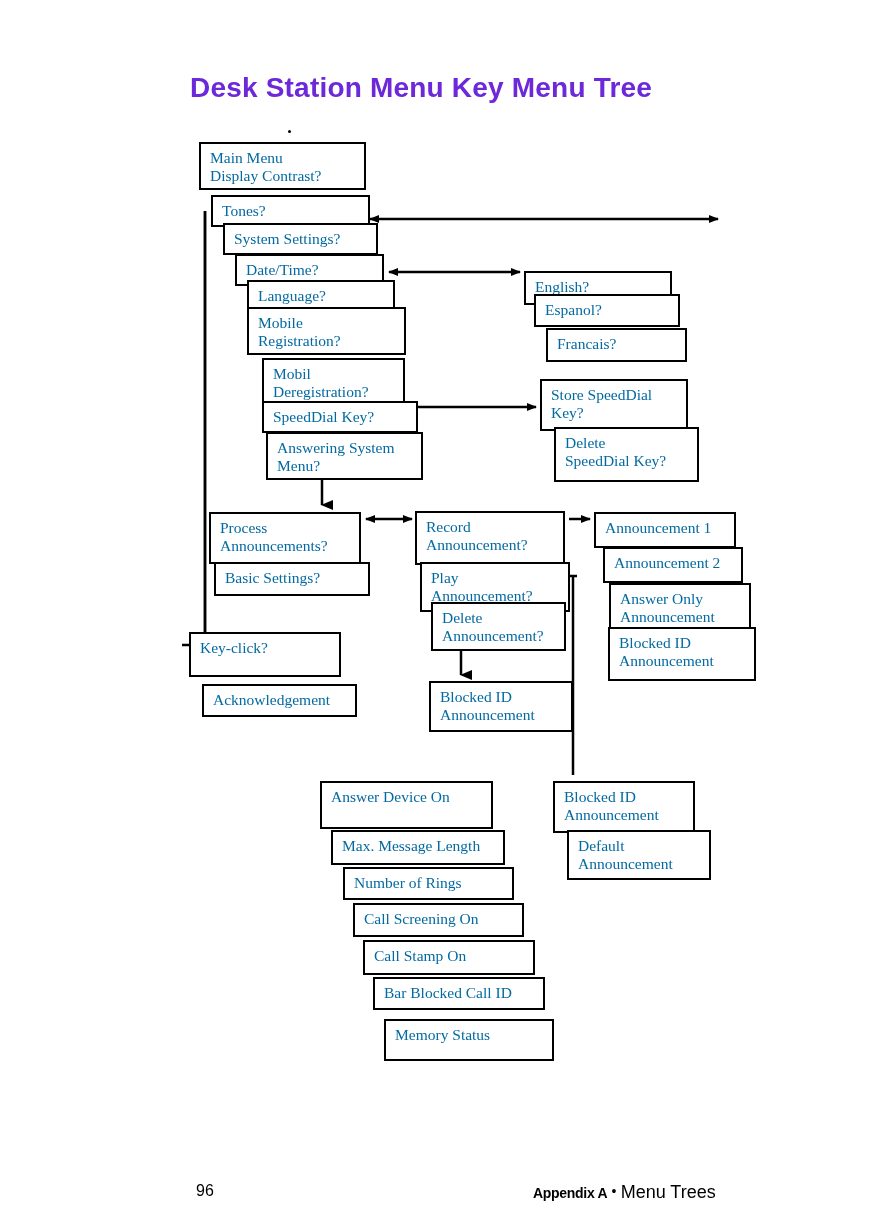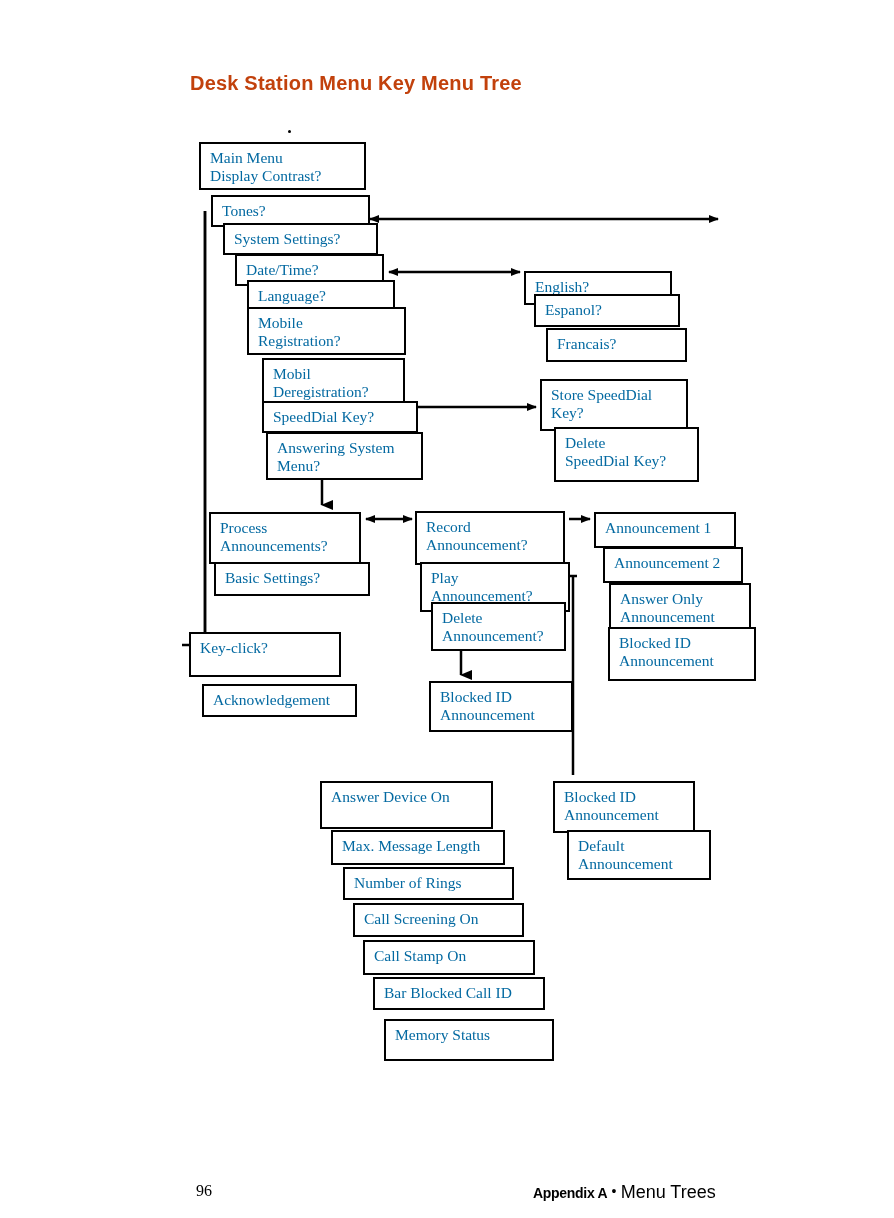--- a/index.html
+++ b/index.html
@@ -14,23 +14,23 @@
     background: #ffffff;
     font-family: "Liberation Serif", serif;
     overflow: hidden;
   }
   #page-title {
     position: absolute;
     left: 190px;
     top: 72px;
     font-family: "Liberation Sans", sans-serif;
     font-weight: bold;
-    font-size: 20px;
+    font-size: 28px;
     letter-spacing: 0.2px;
-    color: #c2410c;
+    color: #6d28d9;
     white-space: nowrap;
   }
   .node {
     position: absolute;
     box-sizing: border-box;
     border: 2px solid #000;
     background: #ffffff;
     font-family: "Liberation Serif", serif;
     font-size: 15.5px;
     line-height: 18px;
@@ -43,21 +43,21 @@
     left: 0;
     top: 0;
     width: 894px;
     height: 1218px;
     pointer-events: none;
   }
   .page-num {
     position: absolute;
     left: 196px;
     top: 1182px;
-    font-family: Liberation Serif, serif;
+    font-family: Liberation Sans, sans-serif;
     font-size: 16px;
     color: #000;
   }
   .footer-right {
     position: absolute;
     left: 533px;
     top: 1182px;
     font-size: 17px;
     color: #000;
     white-space: nowrap;

